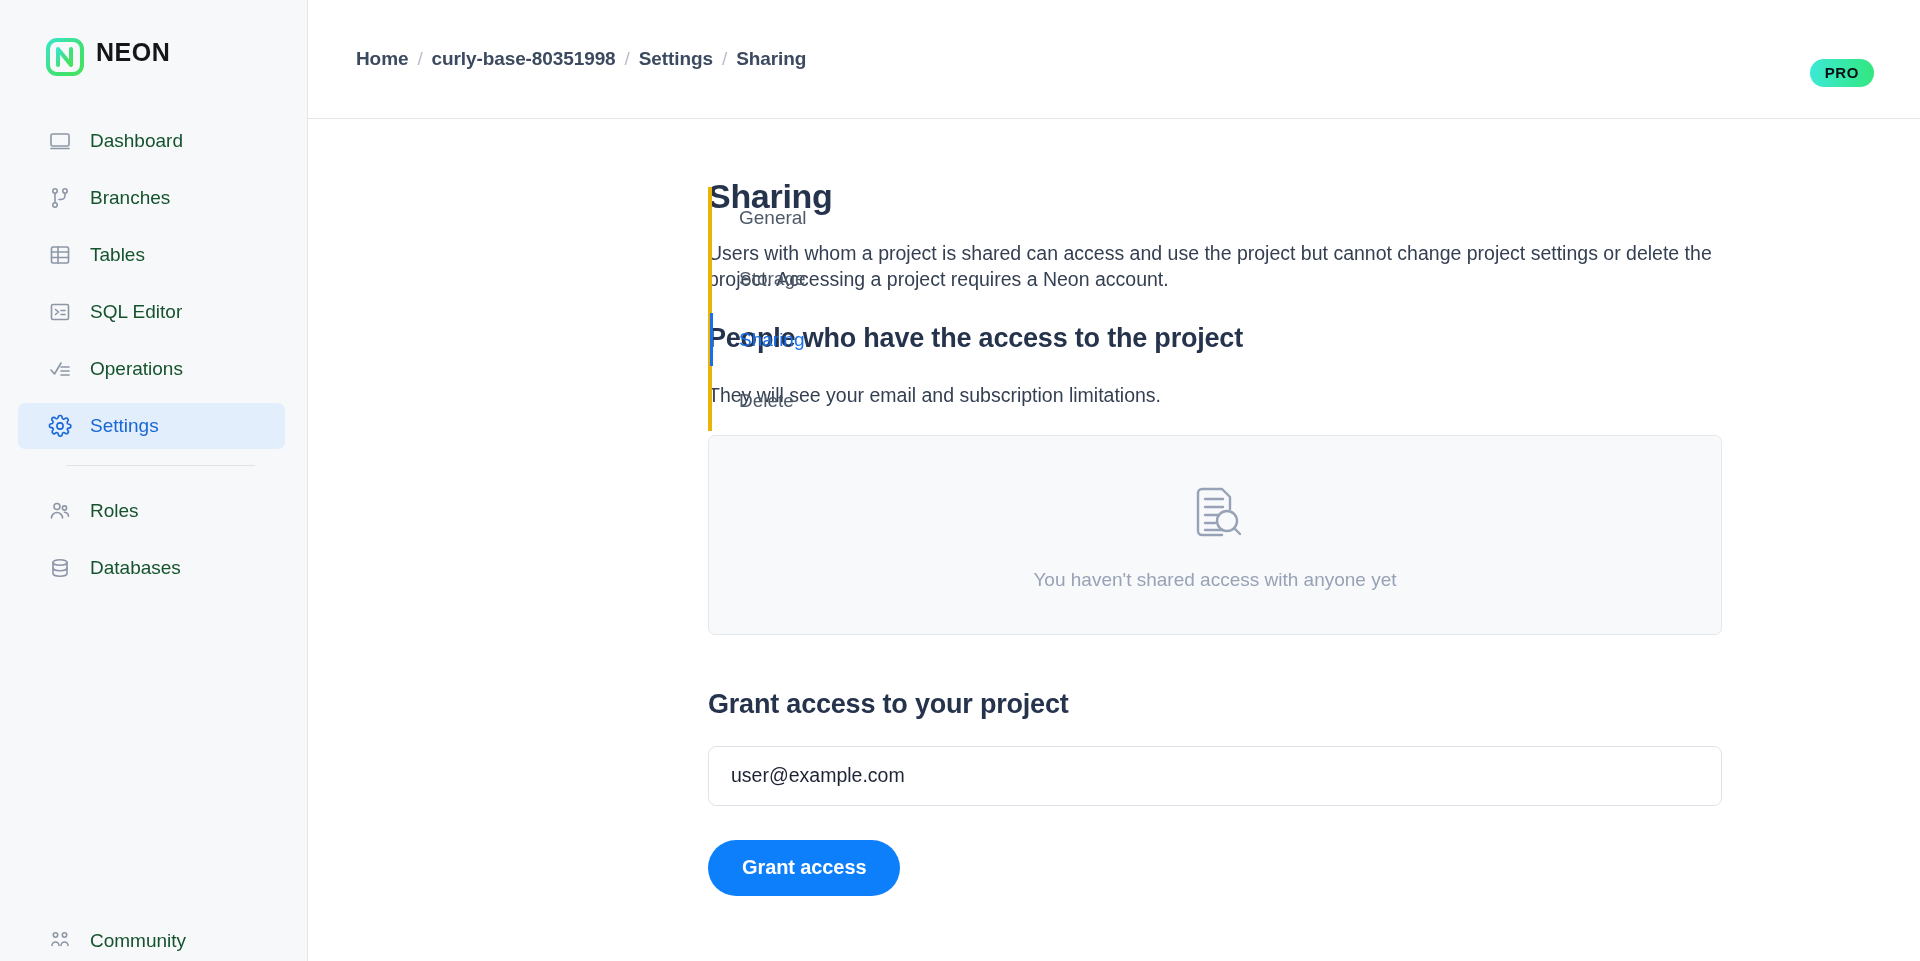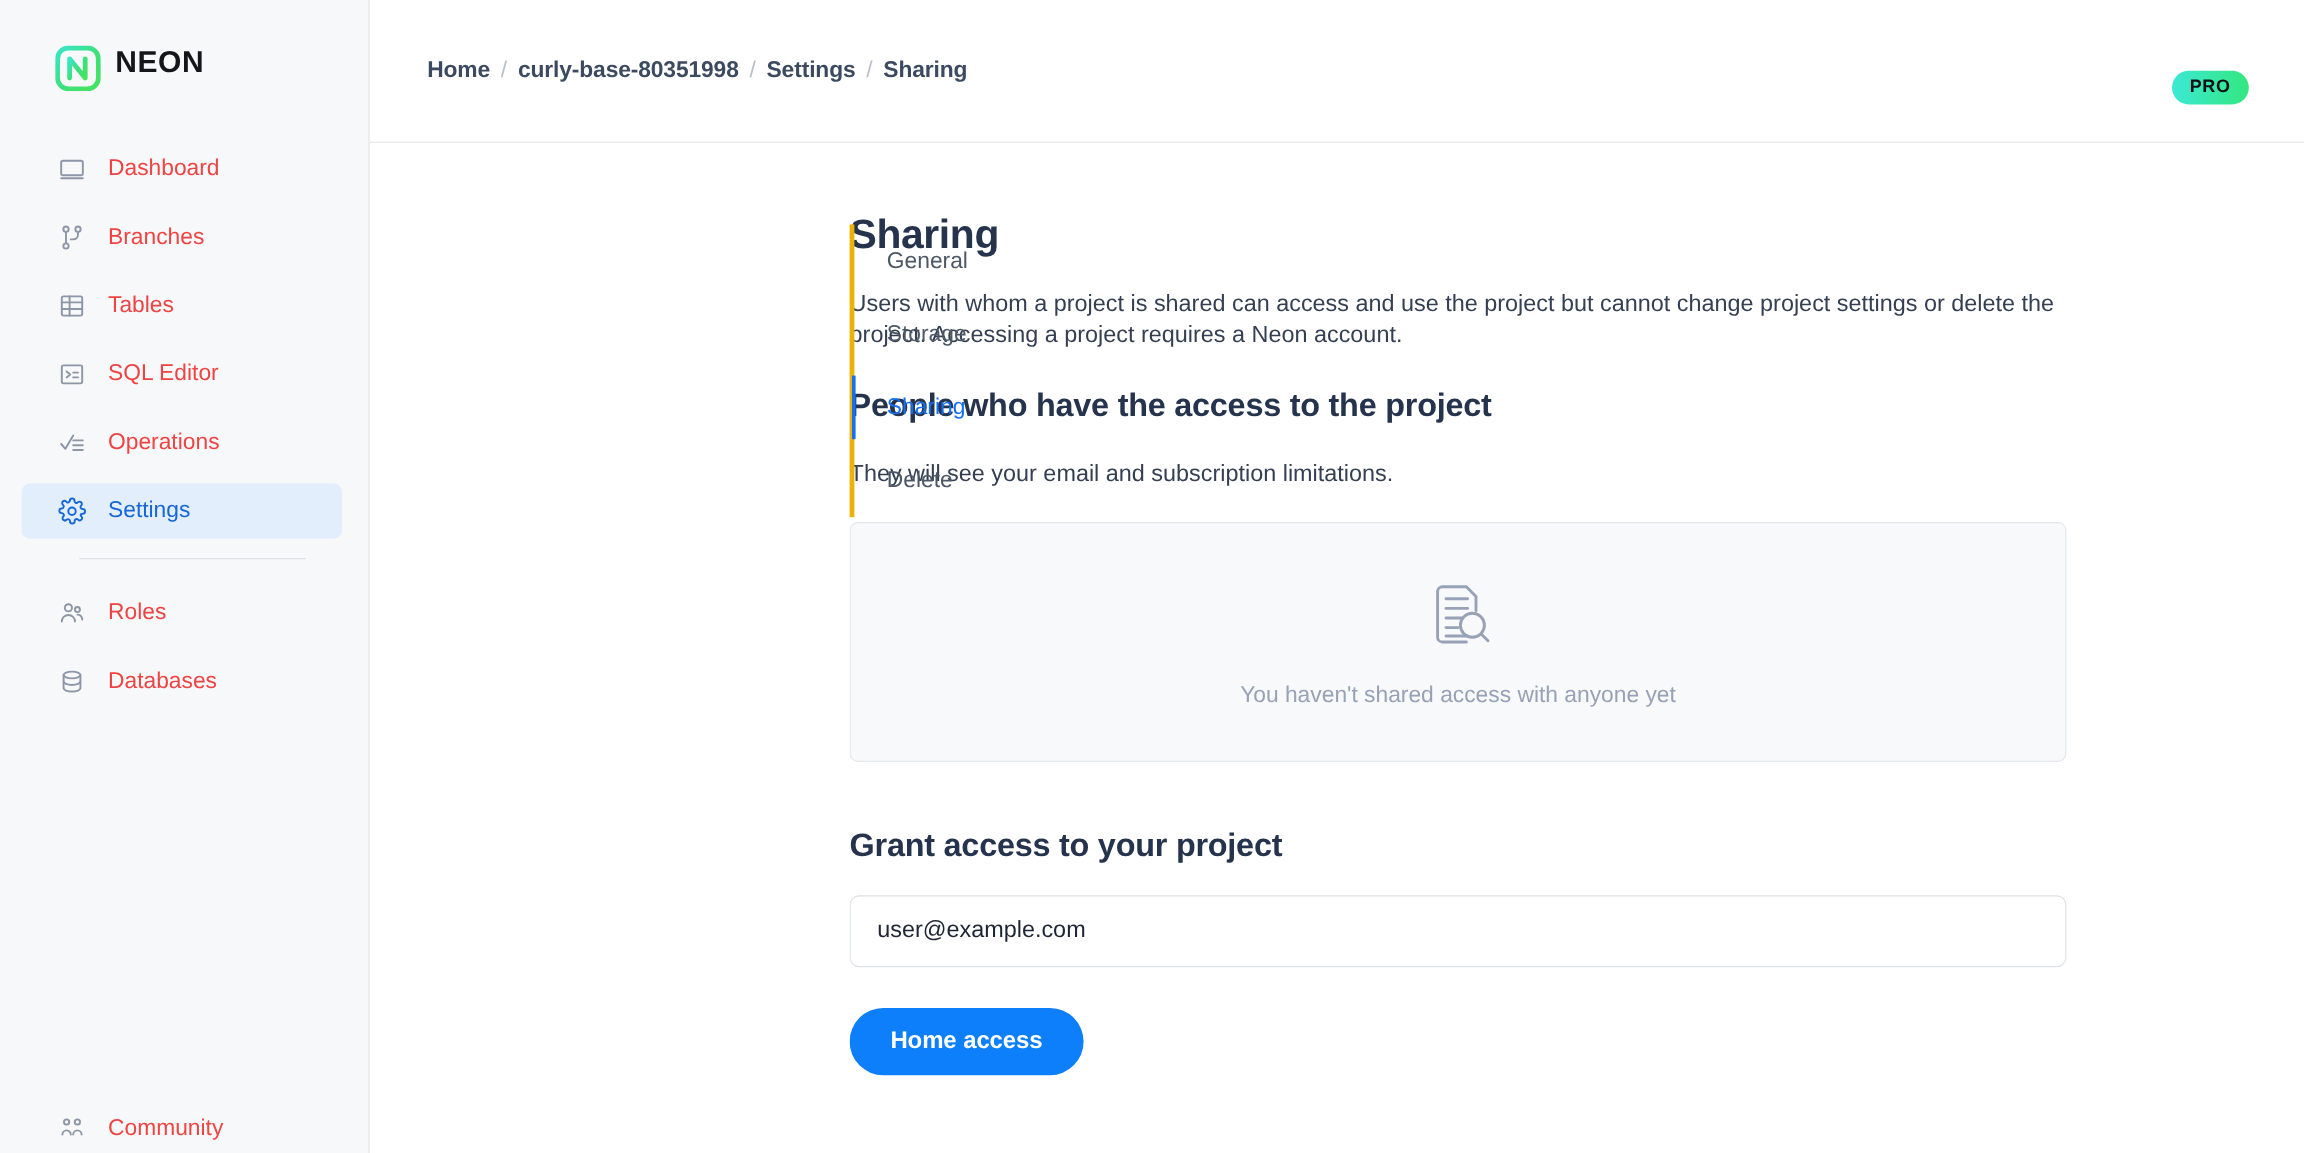--- a/index.html
+++ b/index.html
@@ -54,21 +54,21 @@
     padding: 0 22px 0 18px;
   }
 
   .nav-item {
     display: flex;
     align-items: center;
     gap: 18px;
     height: 46px;
     padding-left: 30px;
     border-radius: 7px;
-    color: #ef4444;
+    color: #14532d;
     font-size: 19px;
     cursor: pointer;
     margin-bottom: 11px;
   }
   .nav-item .ic { width: 24px; height: 24px; flex: 0 0 24px; display: block; color: #8d96a6; }
   .nav-item .lbl { white-space: nowrap; }
   .nav-item.active {
     background: #e3eefd;
     color: #1867d6;
   }
@@ -463,21 +463,21 @@
               <line x1="53.5" y1="49.5" x2="59" y2="55"></line>
             </svg>
           </span>
           <div class="empty-text">You haven't shared access with anyone yet</div>
         </div>
 
         <h2 class="h2b">Grant access to your project</h2>
 
         <input class="email-input" type="text" placeholder="user@example.com" style="">
 
-        <button class="btn-grant">Home access</button>
+        <button class="btn-grant">Grant access</button>
 
       </section>
 
     </div>
 
   </div>
 
 </div>
 
 </body></html>

